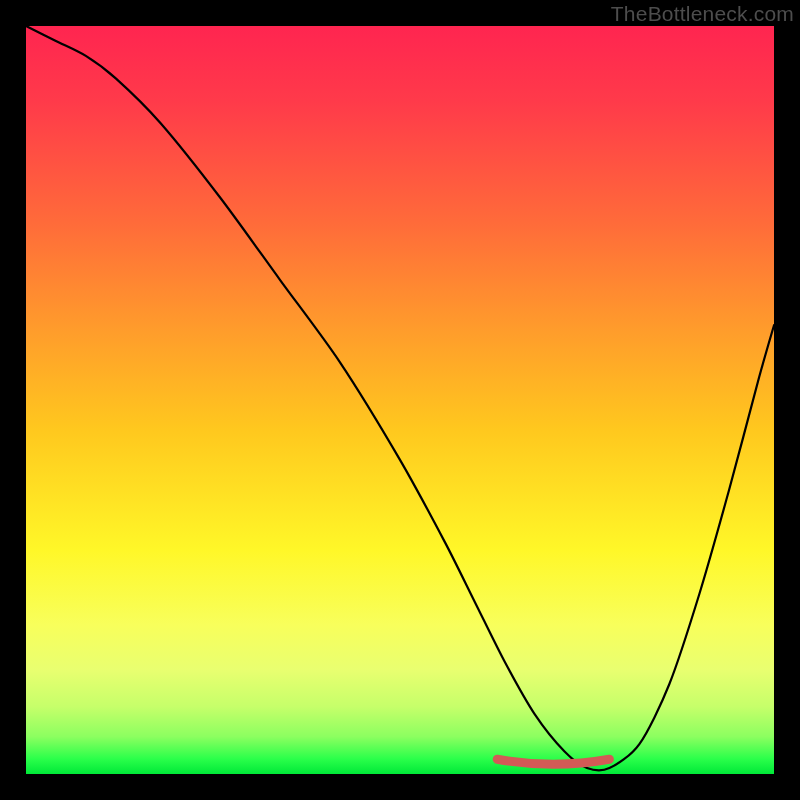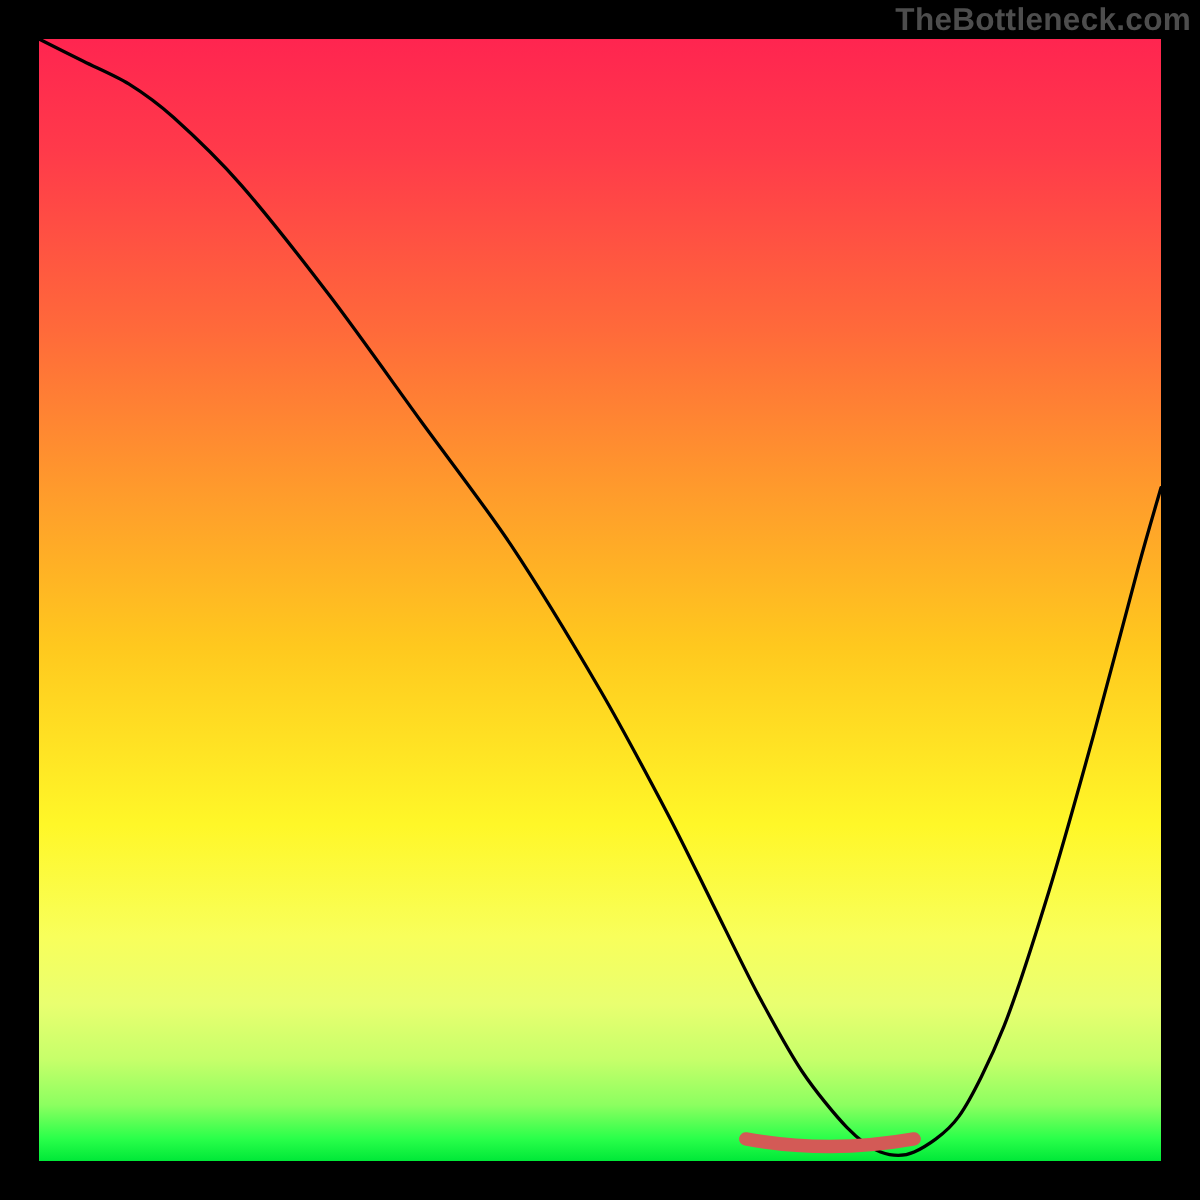--- a/index.html
+++ b/index.html
@@ -41,21 +41,21 @@
       #2aff4a 98%,
       #00e838 100%
     );
   }
   .watermark {
     position: absolute;
     top: 2px;
     right: 6px;
     color: #4d4d4d;
     font-size: 21px;
-    font-weight: 700;
+    font-weight: 400;
     letter-spacing: 0.2px;
     user-select: none;
   }
   svg.curve-layer {
     position: absolute;
     left: 0;
     top: 0;
     width: 748px;
     height: 748px;
     overflow: visible;

